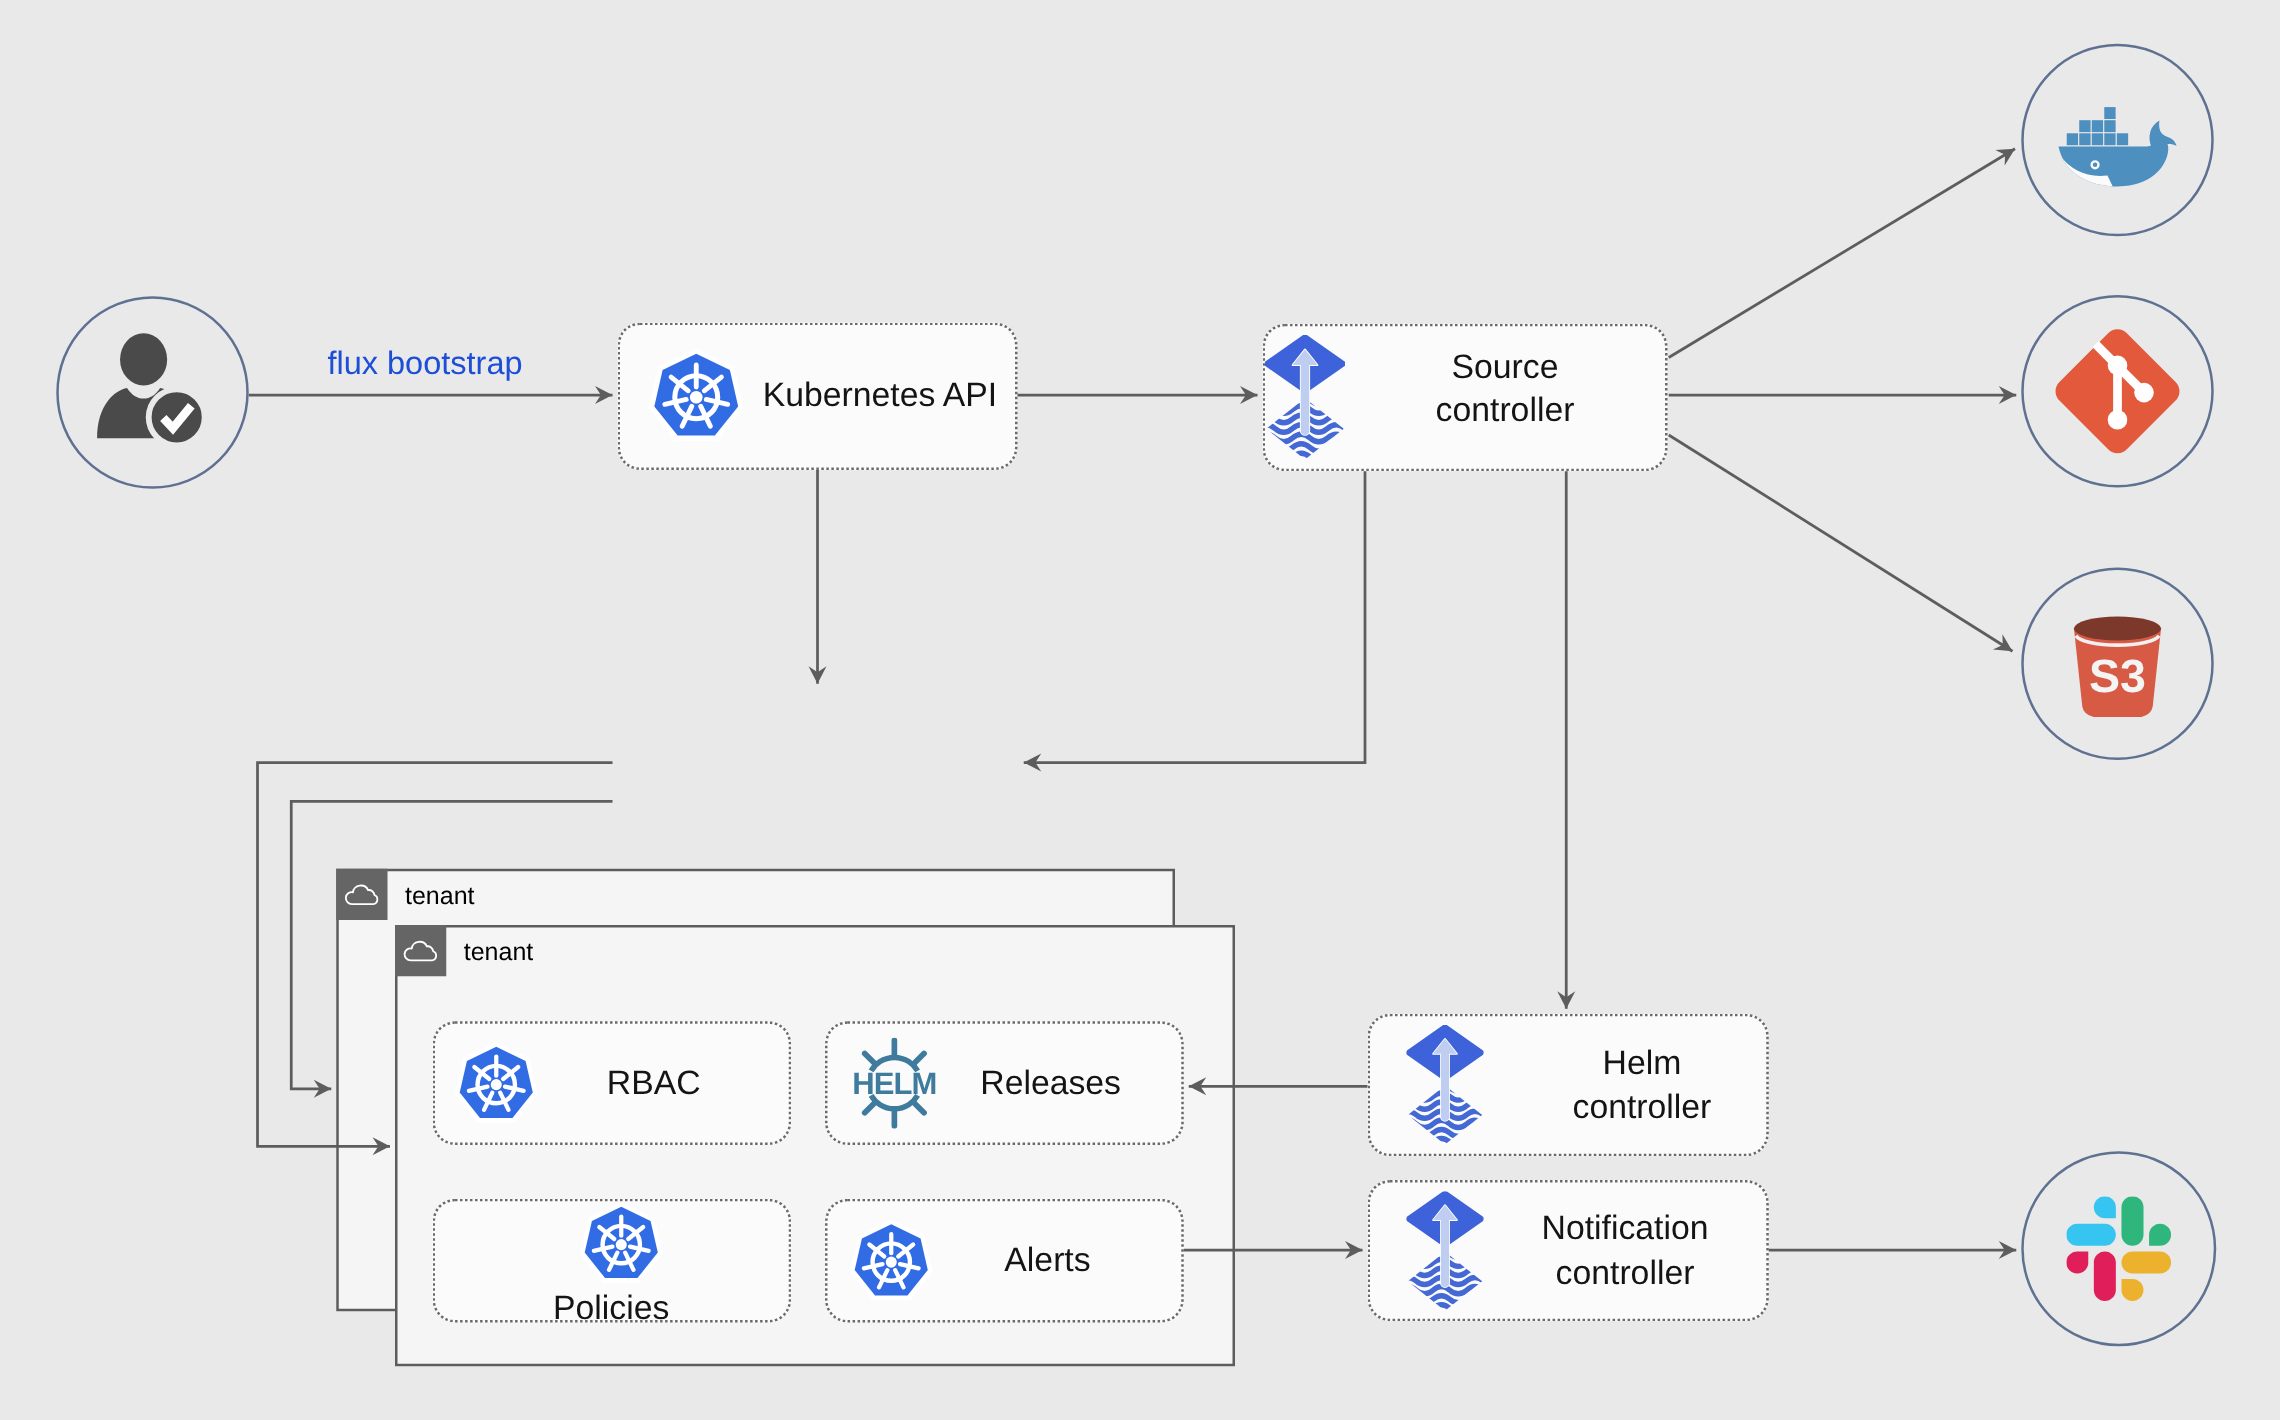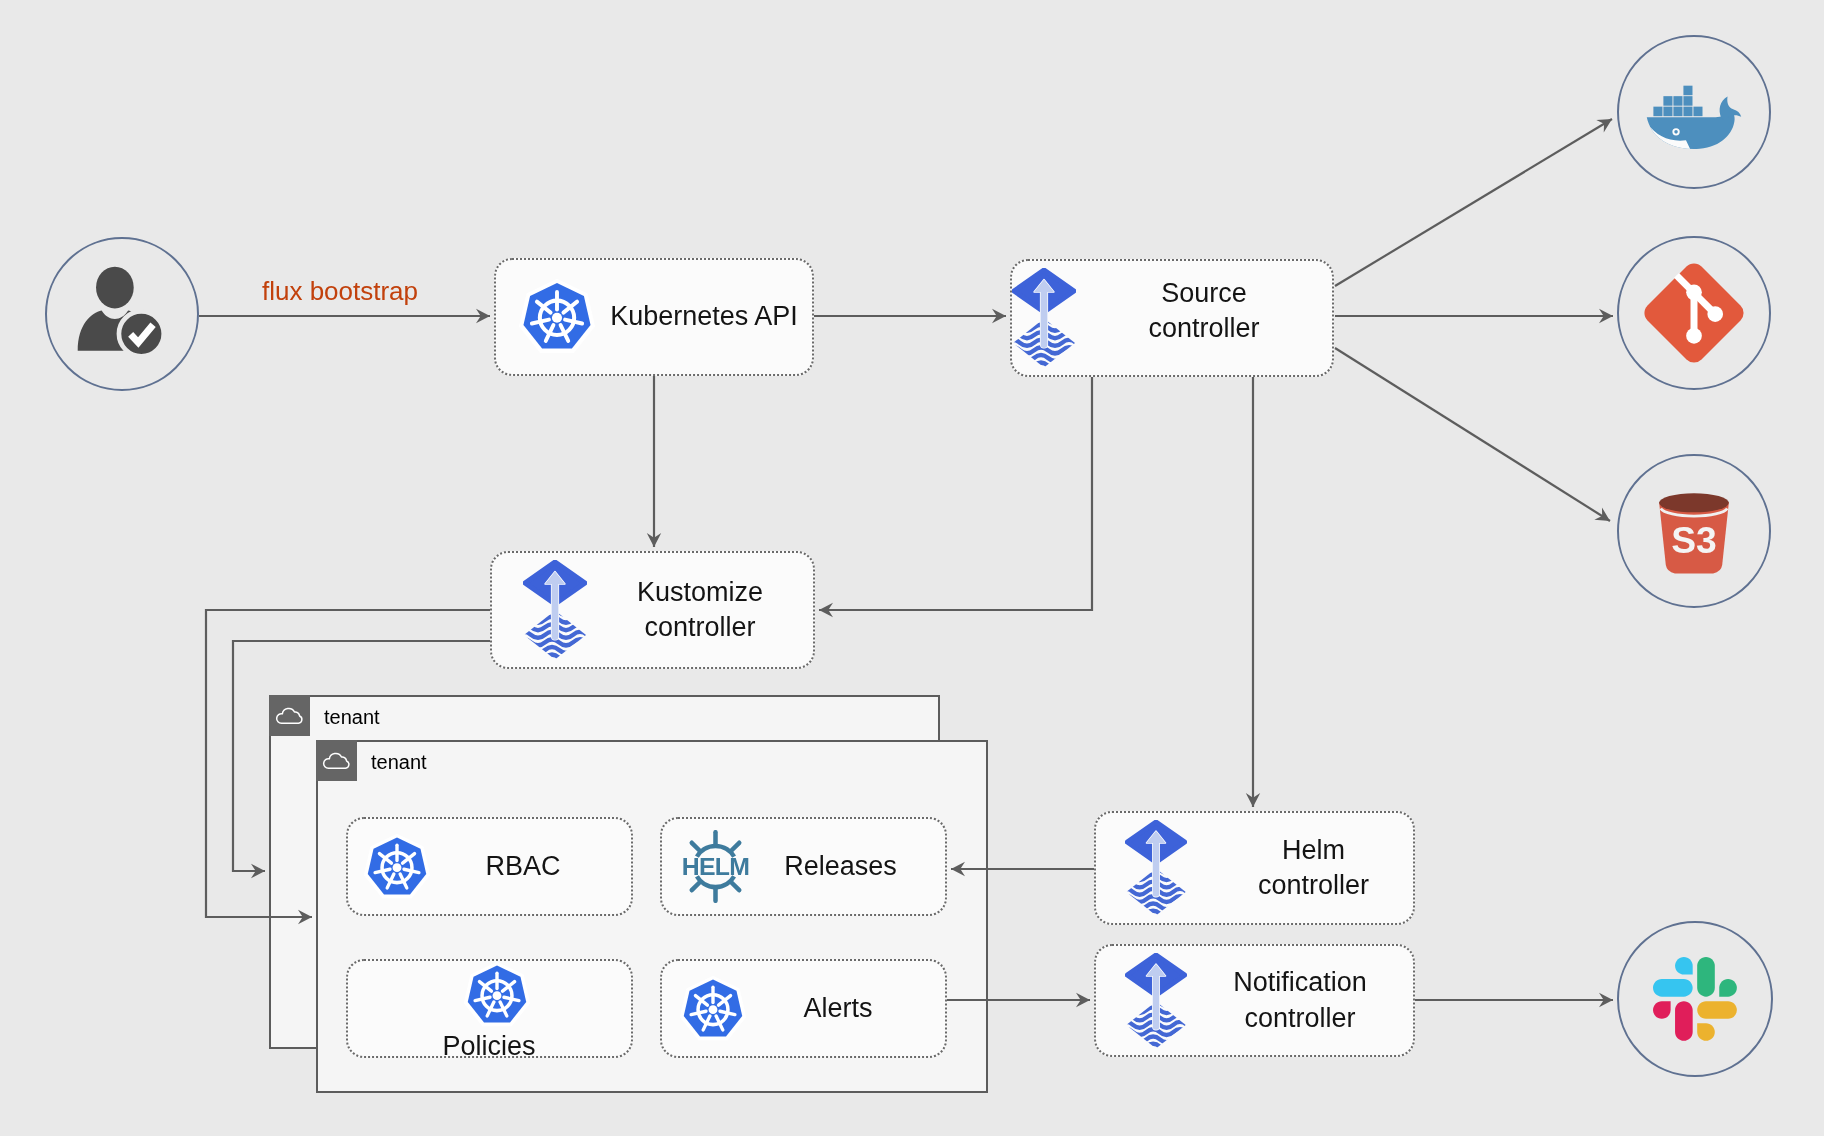--- a/index.html
+++ b/index.html
@@ -7,21 +7,21 @@
   .canvas{position:relative;width:1824px;height:1136px;background:#e9e9e9;overflow:hidden;}
   .edges{position:absolute;left:0;top:0;width:1824px;height:1136px;pointer-events:none;}
   .node{position:absolute;box-sizing:border-box;display:flex;align-items:center;}
   .rbox{background:#fbfbfb;border:2px dotted #6a6a6a;border-radius:18px;}
   .rbox .icon{flex:0 0 auto;}
   .rbox .lbl{flex:1 1 auto;text-align:center;font-size:27px;color:#141414;line-height:1.3;}
   .circle{position:absolute;box-sizing:border-box;border:2px solid #5f7191;border-radius:50%;display:flex;align-items:center;justify-content:center;}
   .tenant{position:absolute;box-sizing:border-box;background:#f5f5f5;border:2px solid #5c5c5c;}
   .tab{position:absolute;left:-2px;top:-2px;width:41px;height:41px;background:#656565;display:flex;align-items:center;justify-content:center;}
   .tenant .tlbl{position:absolute;left:53px;top:0;height:41px;display:flex;align-items:center;font-size:20px;color:#000000;}
-  .edgelabel{position:absolute;transform:translate(-50%,-50%);font-size:26px;color:#c2410c;white-space:nowrap;}
+  .edgelabel{position:absolute;transform:translate(-50%,-50%);font-size:26px;color:#1d4ed8;white-space:nowrap;}
   .icon svg{display:block;}
 </style>
 </head>
 <body>
 
 <div class="canvas">
 
   <svg width="0" height="0" style="position:absolute" aria-hidden="true">
     <defs>
       <marker id="arrow" markerUnits="userSpaceOnUse" markerWidth="17" markerHeight="17" refX="14.5" refY="8" orient="auto">
@@ -175,28 +175,20 @@
 
   <div class="node rbox" style="left:1010px;top:259px;width:324px;height:118px;">
     <span class="icon">
         <svg width="64" height="100">
           <use href="#sym-flux"></use>
         </svg>
       </span>
     <div class="lbl" style="padding:0 30px;transform:translateY(-7px);">Source controller</div>
   </div>
 
-  <div class="node rbox" style="left:490px;top:551px;width:325px;height:118px;padding-left:31px;">
-    <span class="icon">
-        <svg width="64" height="100">
-          <use href="#sym-flux"></use>
-        </svg>
-      </span>
-    <div class="lbl" style="padding:0 30px;">Kustomize controller</div>
-  </div>
 
   <div class="node rbox" style="left:1094px;top:811px;width:321px;height:114px;padding-left:29px;gap:21px;">
     <span class="icon">
         <svg width="62" height="96">
           <use href="#sym-flux"></use>
         </svg>
       </span>
     <div class="lbl" style="padding:0 50px;">Helm controller</div>
   </div>
 

